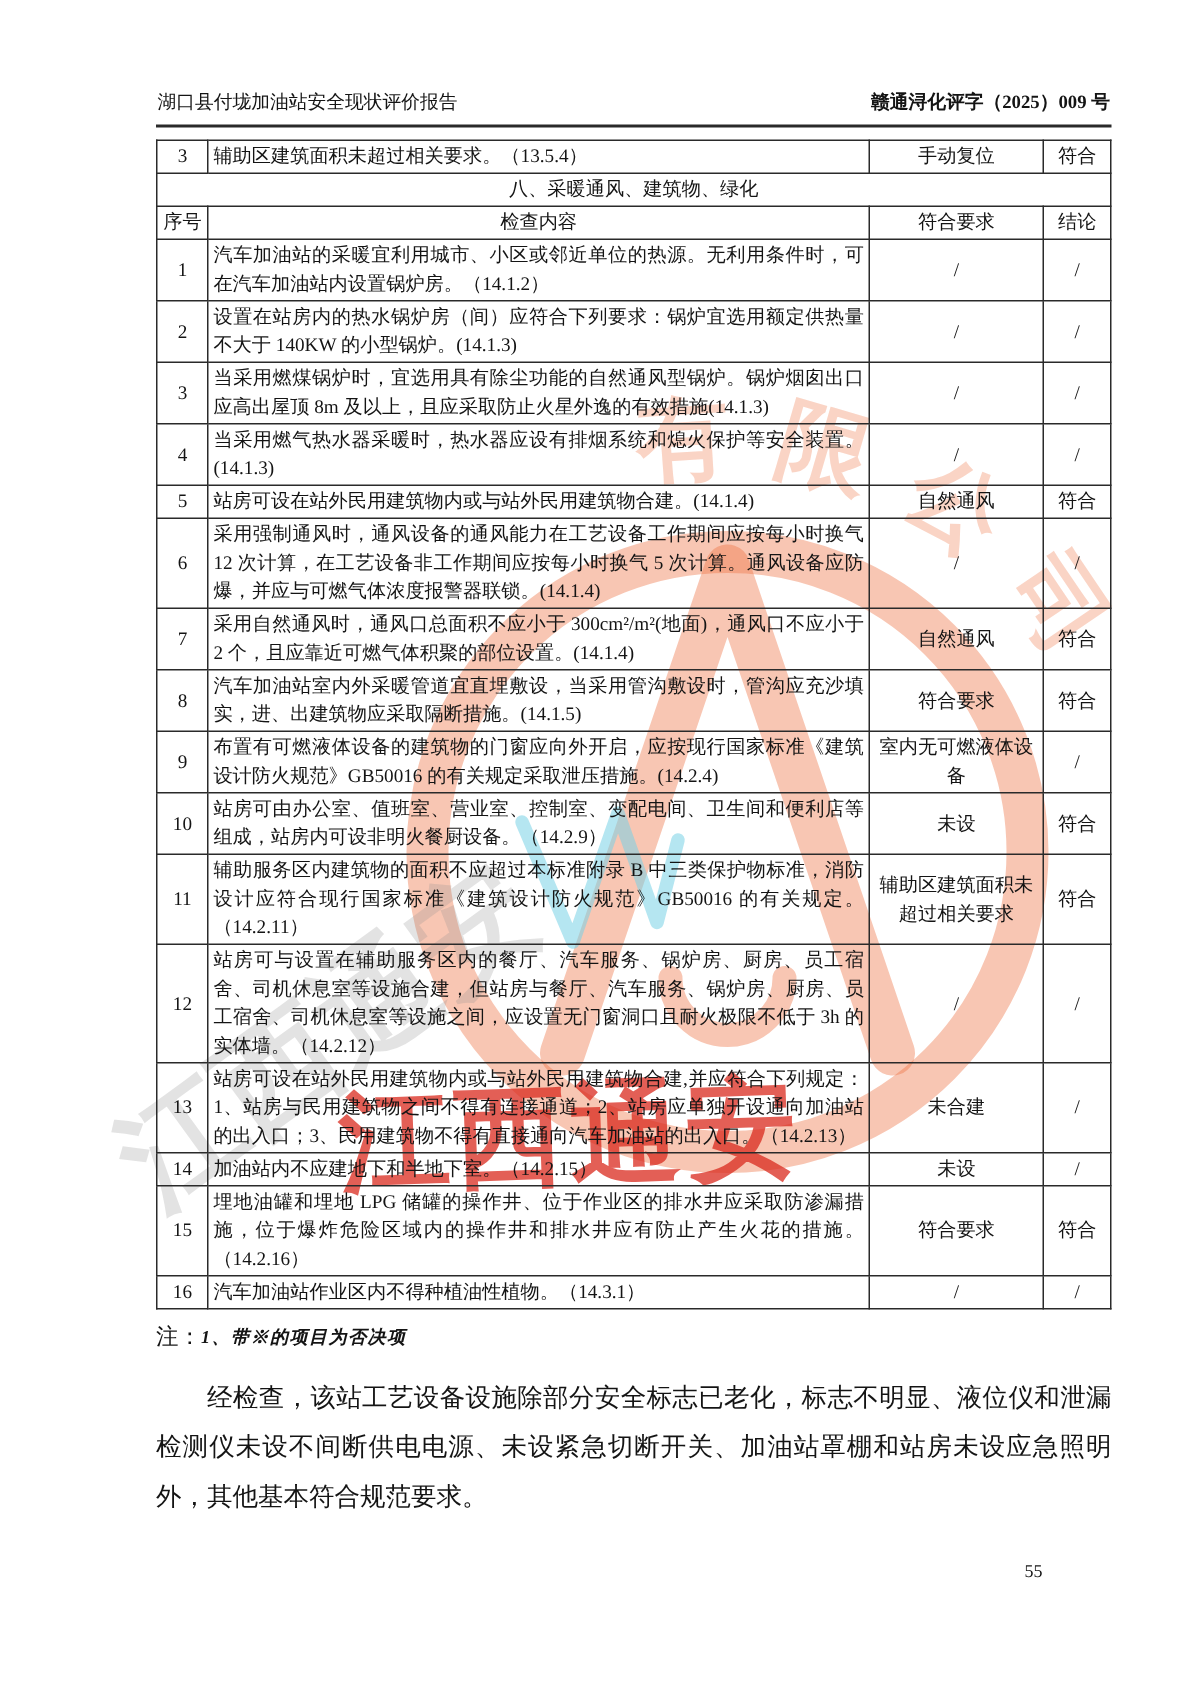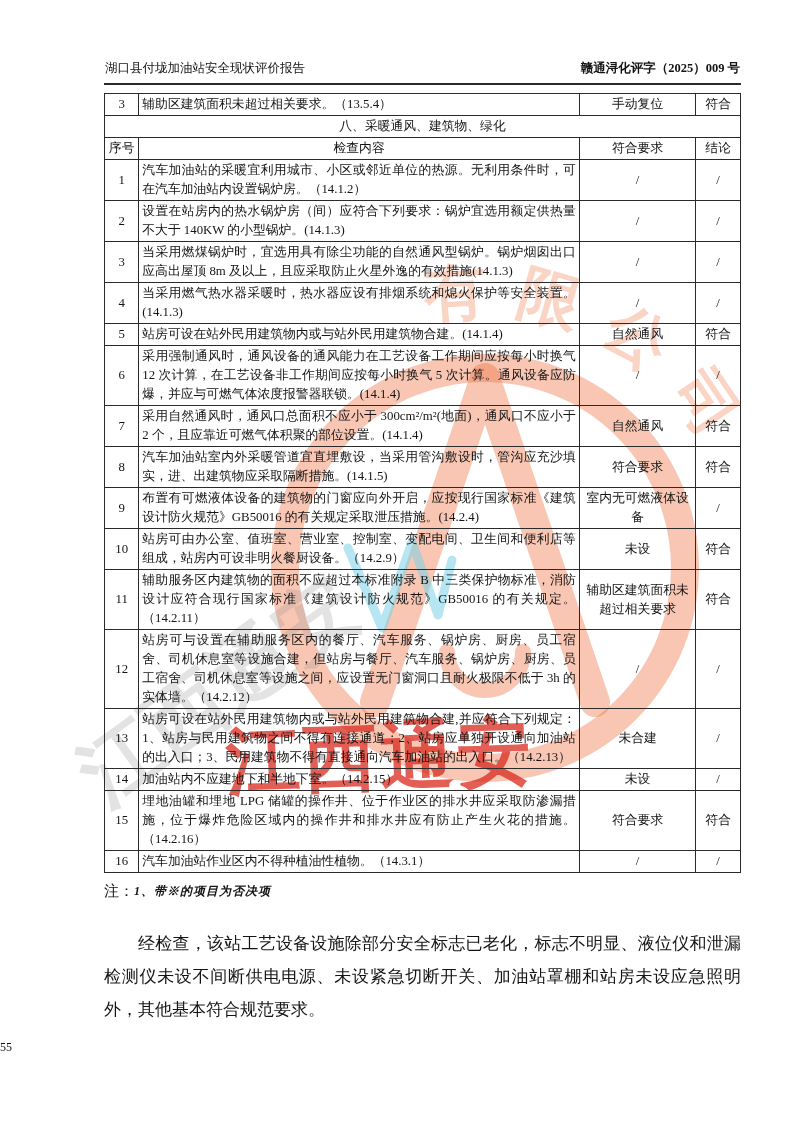--- a/index.html
+++ b/index.html
@@ -44,28 +44,28 @@
   .seq-cell, .record-cell, .conclusion-cell, .head-cell, .section-cell { text-align:center; }
   .content-cell { text-align:justify; }
   .section-cell { padding:3px 3px;font-family:Liberation Mono, monospace; }
 
   .notes { margin-top:9px; font-size:12px; }
   .note-label { font-size:15px; vertical-align:-1px; }
   .note-item { font-style:italic; font-weight:600; letter-spacing:1px; }
   .note-line2 { margin:8px 0 0 78px; }
 
   .summary {
-    margin-top:26px;
+    margin-top:14px;
     font-size:17px; line-height:33px;
     text-align:justify; text-indent:2em;
   }
 
   .page-number {
     position:absolute; left:0; top:1040px; width:695px;
-    text-align:left; font-size:12px; z-index:1;
+    text-align:right; font-size:12px; z-index:1;
   }
 </style>
 </head>
 <body>
 
 <div class="watermark-layer">
   <svg width="800" height="1131" viewBox="0 0 800 1131">
 
     <circle cx="485" cy="568" r="200" fill="none" stroke="rgba(238,112,64,0.40)" stroke-width="28"></circle>
 

